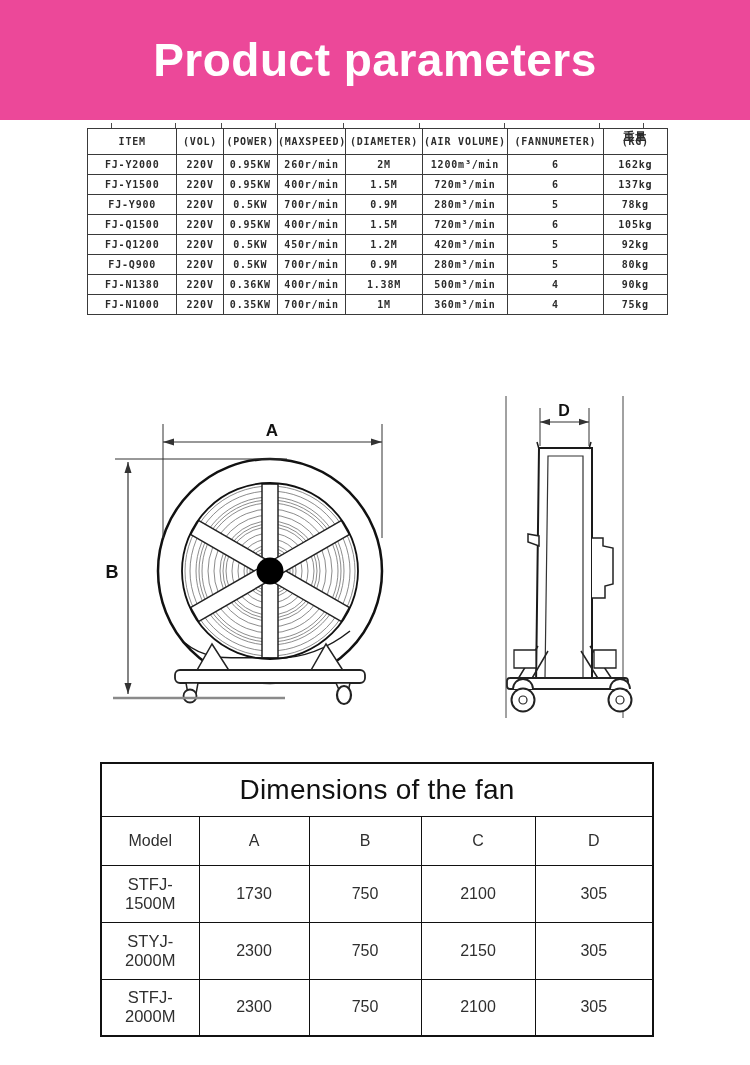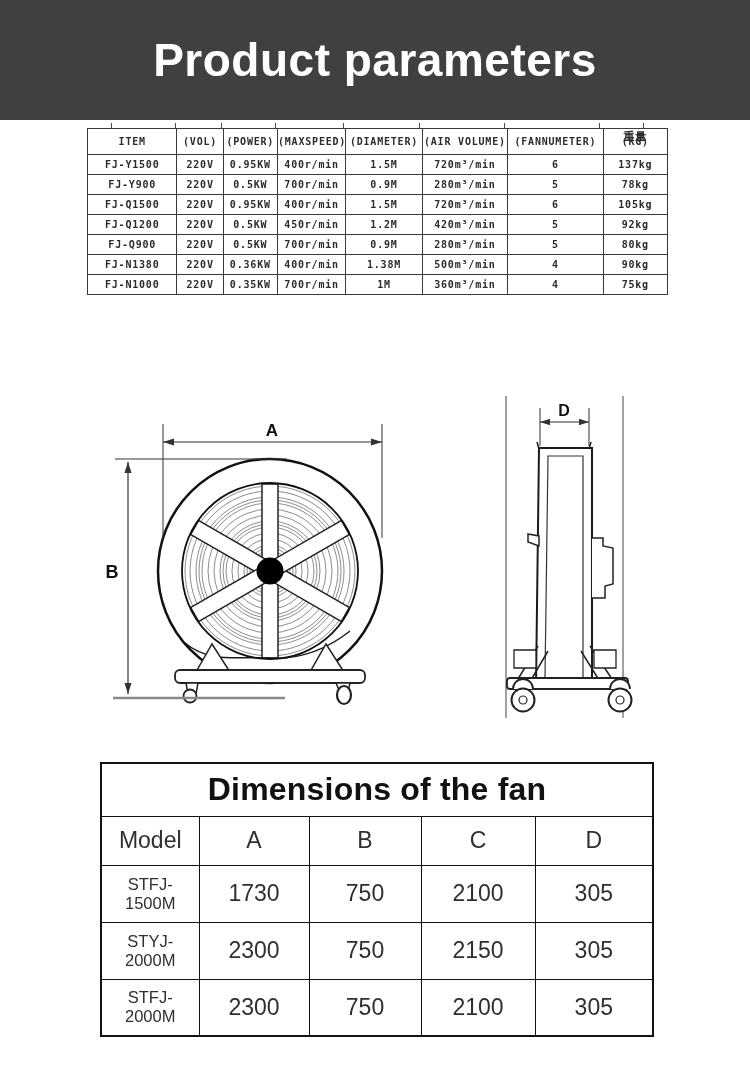--- a/index.html
+++ b/index.html
@@ -2,21 +2,21 @@
 <html><head>
 <meta charset="utf-8">
 <style>
   * { margin:0; padding:0; box-sizing:border-box; }
   html,body { width:750px; height:1065px; background:#ffffff; overflow:hidden;
               font-family:"Liberation Sans", sans-serif; }
   .page { position:relative; width:750px; height:1065px; background:#fff; }
 
   
   .banner { position:absolute; left:0; top:0; width:750px; height:120px;
-            background:#404040; display:flex; align-items:center; justify-content:center; }
+            background:#ec4899; display:flex; align-items:center; justify-content:center; }
   .banner h1 { color:#ffffff; font-size:46px; font-weight:bold; letter-spacing:0.5px; }
 
   
   .spec-wrap { position:absolute; left:87px; top:128px; width:650px; }
   .scan-ticks { position:absolute; left:0; top:-5px; width:100%; height:5px; }
   .scan-ticks span { position:absolute; top:0; width:1px; height:5px; background:#4a4a4a; }
   table.spec { width:581px; border-collapse:collapse; table-layout:fixed;
                font-family:"DejaVu Sans Mono", monospace; }
   table.spec th, table.spec td {
       border:1px solid #3a3a3a; text-align:center; vertical-align:middle;
@@ -28,22 +28,22 @@
 
   
   .drawings { position:absolute; left:0; top:388px; width:750px; height:345px; }
   .dim-label { font-family:"Liberation Sans", sans-serif; font-weight:bold; fill:#111; }
 
   
   .dims-wrap { position:absolute; left:100px; top:762px; width:552px; }
   table.dims { width:552px; border-collapse:collapse; table-layout:fixed;
                border:2px solid #111; color:#2f2f2f; }
   table.dims td, table.dims th { border:1.5px solid #111; text-align:center;
-               vertical-align:middle; font-size:23px; font-weight:normal; }
-  table.dims .title-cell { height:53px; font-size:32px; font-weight:bold; color:#111;
+               vertical-align:middle; font-size:16px; font-weight:normal; }
+  table.dims .title-cell { height:53px; font-size:28px; font-weight:normal; color:#111;
                letter-spacing:0.2px; }
   table.dims .head-row th { height:49px; }
   table.dims .data-row td { height:57px; }
   table.dims .model-cell { white-space:pre-line; line-height:19px; font-size:16.5px;margin-left:16px; }
 </style>
 </head>
 <body>
 
 <div class="page">
 
@@ -84,20 +84,30 @@
             <th>(AIR VOLUME)</th>
             <th>(FANNUMETER)</th>
             <th>
               <span class="weight-top">重量</span>
               <span class="weight-bottom">(KG)</span>
             </th>
           </tr>
         </thead>
       <tbody id="spec-body">
           <tr>
+            <td>FJ-Y2000</td>
+            <td>220V</td>
+            <td>0.95KW</td>
+            <td>260r/min</td>
+            <td>2M</td>
+            <td>1200m³/min</td>
+            <td>6</td>
+            <td>162kg</td>
+          </tr>
+          <tr>
             <td>FJ-Y1500</td>
             <td>220V</td>
             <td>0.95KW</td>
             <td>400r/min</td>
             <td>1.5M</td>
             <td>720m³/min</td>
             <td>6</td>
             <td>137kg</td>
           </tr>
           <tr>

